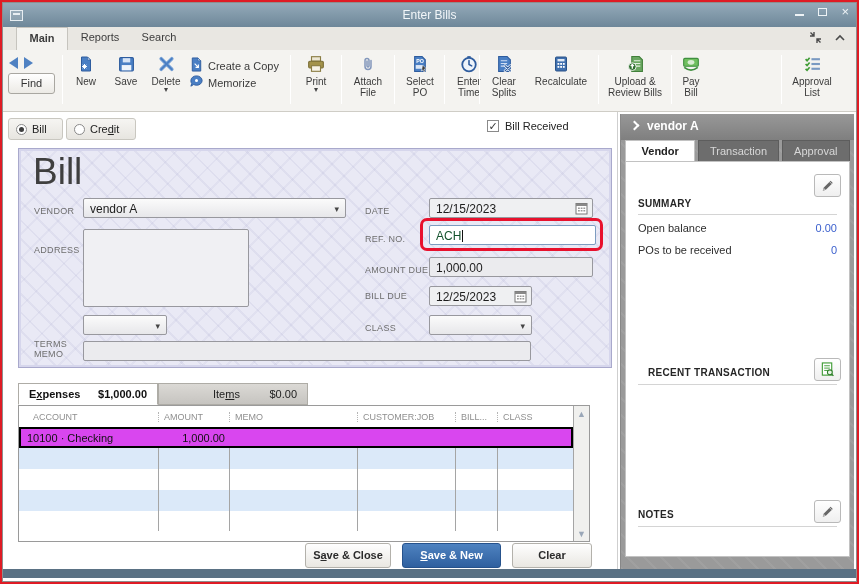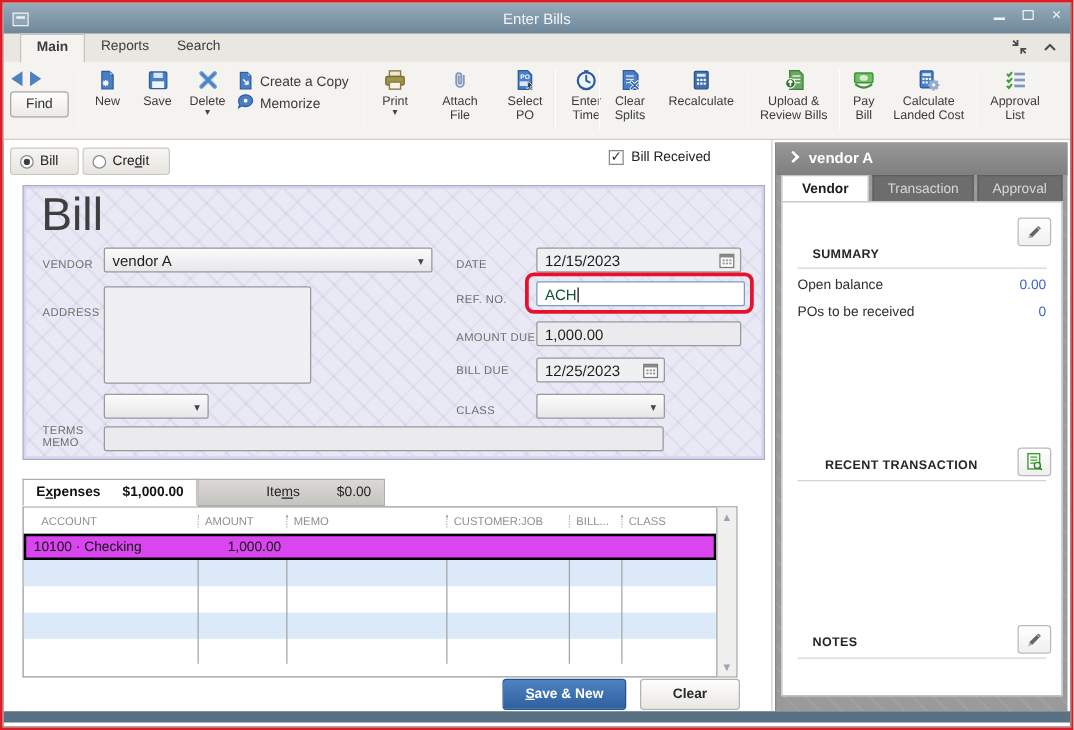--- a/index.html
+++ b/index.html
@@ -86,21 +86,21 @@
   .panel{position:absolute;left:620px;top:114px;width:234px;height:455px;background:#9a9a9a;
     background-image:repeating-linear-gradient(45deg,rgba(255,255,255,.06) 0 2px,transparent 2px 12px);border-left:1px solid #888;}
   .pheader{position:absolute;left:0;right:0;top:0;height:26px;background:linear-gradient(#989898,#7f7f7f);
     color:#fff;font-size:12px;font-weight:bold;}
   .pchev{position:absolute;left:10px;top:8px;width:7px;height:7px;border-top:2px solid #fff;border-right:2px solid #fff;transform:rotate(45deg);}
   .ptabs{position:absolute;left:4px;right:4px;top:26px;height:21px;display:flex;}
   .ptab{height:21px;font-size:11px;text-align:center;padding-top:4px;}
   .ptab.active{background:#fff;color:#1d1d1d;font-weight:bold;width:72px;border:1px solid #c2c2c2;border-bottom:none;}
   .ptab.dark{background:#6d6d6d;color:#d8d8d8;width:82px;border:1px solid #5d5d5d;border-bottom:none;margin-left:3px;}
   .pcard{position:absolute;left:4px;right:4px;top:47px;bottom:12px;background:#fff;border:1px solid #c2c2c2;}
-  .plabel{position:absolute;left:24px;font-size:10px;font-weight:bold;color:#262626;letter-spacing:.3px;}
+  .plabel{position:absolute;left:12px;font-size:10px;font-weight:bold;color:#262626;letter-spacing:.3px;}
   .pdivider{position:absolute;left:12px;right:12px;height:1px;background:#d4d4d4;}
   .prow{position:absolute;left:12px;right:12px;font-size:11px;color:#2e2e2e;}
   .prow .val{position:absolute;right:0;top:0;color:#3a5fcd;}
   .iconbtn{position:absolute;width:27px;height:23px;background:linear-gradient(#ffffff,#efefef);border:1px solid #b9b9b9;border-radius:3px;
     display:flex;align-items:center;justify-content:center;}
   
   .bottombar{position:absolute;left:3px;right:3px;top:569px;height:9px;background:#5a7184;}
   .vdivider{position:absolute;left:617px;top:112px;bottom:15px;width:1px;background:#cfcfcf;}
 </style>
 </head>
@@ -296,42 +296,20 @@
     <div class="tbtn" style="left:670px;width:36px;">
       <div class="ic">
         <svg width="18" height="18" viewBox="0 0 16 16">
             <rect x="1.5" y="3" width="13" height="7" rx="1" fill="#6fbf5f" stroke="#3f8f3f"></rect>
             <ellipse cx="8" cy="6.5" rx="3" ry="2.1" fill="#d8ecd2"></ellipse>
             <path d="M2 11c2 1.5 4 2.5 6 2.5s4-1 6-2.5" stroke="#3f8f3f" stroke-width="1.6" fill="none"></path>
           </svg>
       </div>
       <div>Pay</div>
       <div>Bill</div>
-    </div>
-    <div class="tbtn" style="left:706px;width:68px;">
-      <div class="ic">
-        <svg width="18" height="18" viewBox="0 0 16 16">
-            <rect x="2" y="1.5" width="9" height="12" rx="1" fill="#4a7fc4" stroke="#2e5c9e"></rect>
-            <rect x="3.5" y="3.2" width="6" height="2" fill="#dfe9f5"></rect>
-            <g fill="#fff">
-              <rect x="3.5" y="6.5" width="1.5" height="1.5"></rect>
-              <rect x="5.8" y="6.5" width="1.5" height="1.5"></rect>
-              <rect x="8.1" y="6.5" width="1.5" height="1.5"></rect>
-              <rect x="3.5" y="9" width="1.5" height="1.5"></rect>
-              <rect x="5.8" y="9" width="1.5" height="1.5"></rect>
-            </g>
-            <circle cx="11.5" cy="11.5" r="3.4" fill="#96abc9"></circle>
-            <circle cx="11.5" cy="11.5" r="1.2" fill="#fff"></circle>
-            <g stroke="#96abc9" stroke-width="1.4">
-              <path d="M11.5 7.4v1.4 M11.5 14.2v1.4 M7.4 11.5h1.4 M14.2 11.5h1.4 M8.6 8.6l1 1 M13.4 13.4l1 1 M14.4 8.6l-1 1 M9.6 13.4l-1 1"></path>
-            </g>
-          </svg>
-      </div>
-      <div>Calculate</div>
-      <div>Landed Cost</div>
     </div>
     <div class="tsep" style="left:778px;"></div>
 
     <div class="tbtn" style="left:780px;width:58px;">
       <div class="ic">
         <svg width="17" height="18" viewBox="0 0 16 16">
             <g fill="#7a9ac2">
               <rect x="7" y="2.5" width="8" height="2"></rect>
               <rect x="7" y="7" width="8" height="2"></rect>
               <rect x="7" y="11.5" width="8" height="2"></rect>
@@ -467,20 +445,21 @@
         <span class="cell-acct">10100 · Checking</span>
         <span class="cell-amt">1,000.00</span>
       </div>
     </div>
     <div class="vscroll">
       <div class="varrow" style="top:0;">▲</div>
       <div class="varrow" style="bottom:0;">▼</div>
     </div>
   </div>
 
+  <div class="fbtn light" style="left:305px;width:86px;"><span>S</span><span style="text-decoration:underline">a</span><span>ve &amp; Close</span></div>
   <div class="fbtn primary" style="left:402px;width:99px;"><span></span><span style="text-decoration:underline">S</span><span>ave &amp; New</span></div>
   <div class="fbtn light" style="left:512px;width:80px;">Clear</div>
 
   <div class="vdivider"></div>
 
   <div class="panel">
     <div class="pheader">
       <span class="pchev"></span>
       <span style="position:absolute;left:26px;top:5px;">vendor A</span>
     </div>

